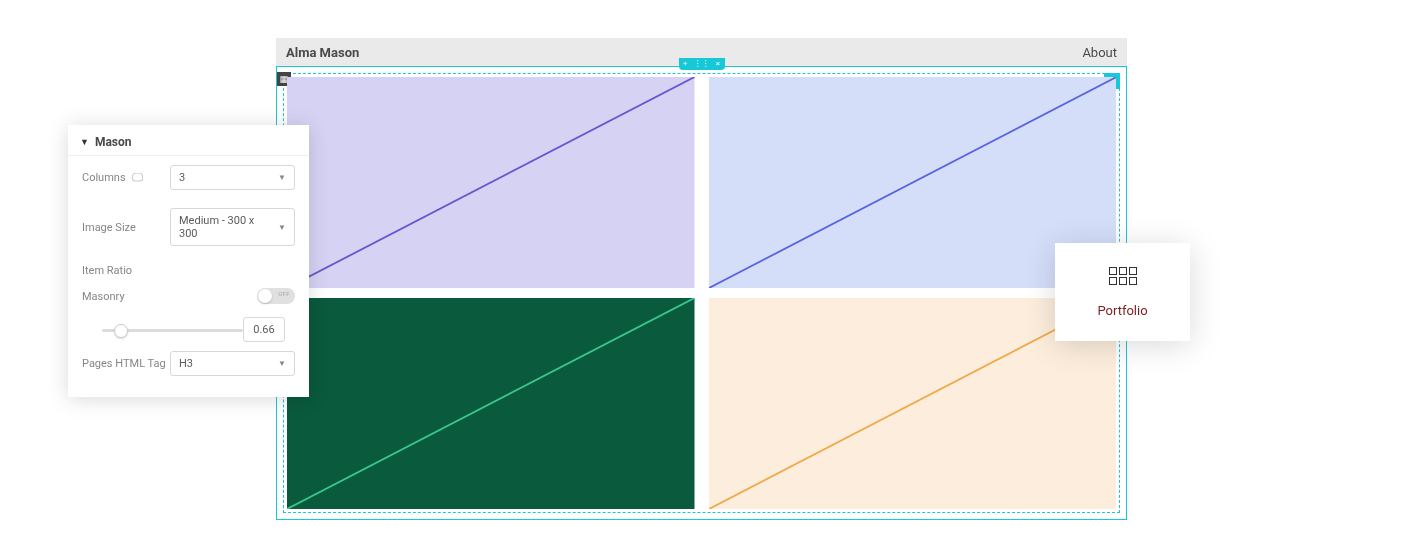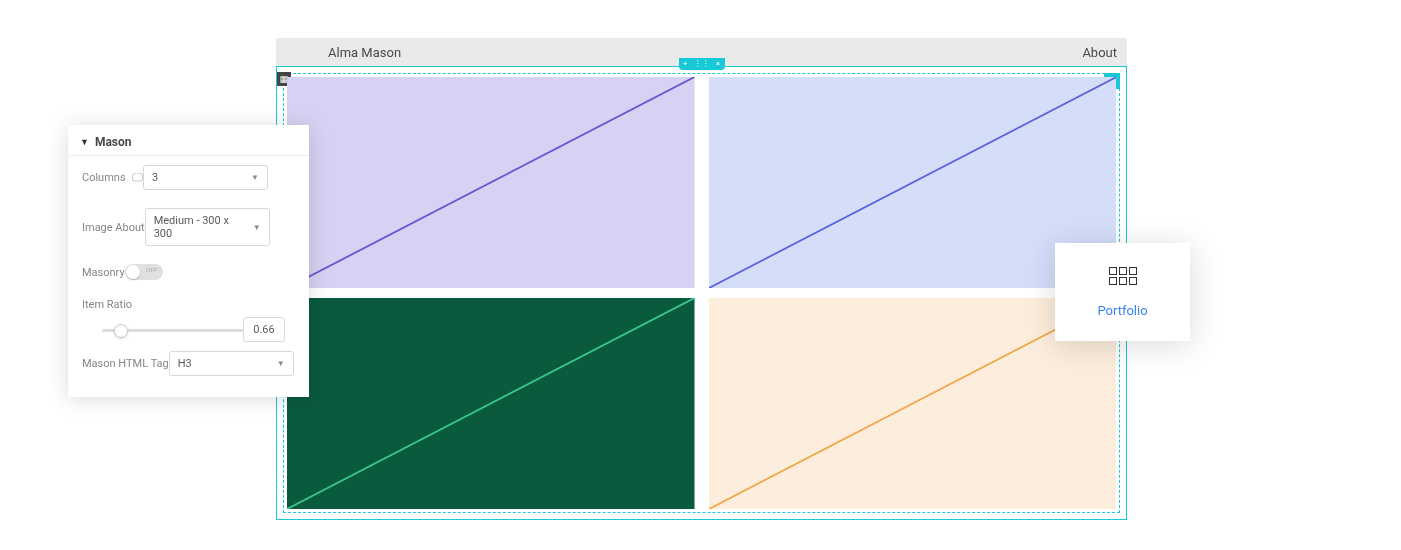--- a/index.html
+++ b/index.html
@@ -23,21 +23,21 @@
   .topbar {
     height: 28px;
     background: #eaeaea;
     display: flex;
     justify-content: space-between;
     align-items: center;
     padding: 0 10px;
     font-size: 13px;
     color: #4a4a4a;
   }
-  .topbar .brand { font-weight: 400; margin-left: 42px; }
+  .topbar .brand { font-weight: 700; }
   .topbar .nav  { font-weight: 400; margin-left: 47px; }
 
   .section-wrap {
     position: relative;
     border: 1px solid #17c8d6;
     height: calc(100% - 28px);
     padding: 6px;
   }
   .section-tab {
     position: absolute;
@@ -105,21 +105,21 @@
     display:flex;align-items:center;
     gap:6px;
     padding:10px 12px 6px 12px;
     border-bottom:1px solid #eee;
     font-weight:700;
     color:#484848;
     font-size:12px;
   }
   .panel-header .caret{font-size:9px;color:#333;}
   .row{
-    display:flex;align-items:center;
+    display:flex;align-items:center;justify-content:space-between;
     padding:9px 14px;
   }
   .row .label{color:#868686;font-size:11px;}
   .dev-icon{font-size:11px;color:#9a9a9a;margin-left:4px;}
   .select,.textbox{
     border:1px solid #d8d8d8;
     border-radius:3px;
     background:#fff;
     font-size:11px;
     color:#5a5a5a;
@@ -161,21 +161,21 @@
 
   
   .widget-card{
     position:absolute;
     left:1055px; top:243px;
     width:135px; height:98px;
     background:#fff;
     box-shadow:0 4px 30px rgba(0,0,0,0.15);
     display:flex;flex-direction:column;align-items:center;justify-content:center;
     gap:18px;
-    font-size:13px;color:#3b82f6;
+    font-size:13px;color:#7f1d1d;
   }
   .grid-icon{
     display:grid;
     grid-template-columns:repeat(3,8px);
     grid-template-rows:repeat(2,8px);
     gap:2px;
   }
   .grid-icon div{border:1.3px solid #333;}
 </style>
 </head>
@@ -239,51 +239,51 @@
       <span class="dev-icon">🖵</span>
     </span>
     <div class="select small">
       <span>3</span>
       <span class="chev">▼</span>
     </div>
   </div>
 
 
   <div class="row">
-    <span class="label">Image About</span>
+    <span class="label">Image Size</span>
     <div class="select med">
       <span>Medium - 300 x 300</span>
       <span class="chev">▼</span>
     </div>
+  </div>
+
+  <div class="row" style="padding-bottom:2px;">
+    <span class="label">Item Ratio</span>
   </div>
 
   <div class="row">
     <span class="label">Masonry</span>
     <div class="toggle off">
       <span class="txt">OFF</span>
       <div class="knob"></div>
     </div>
   </div>
-
-  <div class="row" style="padding-bottom:2px;">
-    <span class="label">Item Ratio</span>
-  </div>
   <div class="row slider-row">
     <div class="slider">
       <div class="track"></div>
       <div class="thumb"></div>
     </div>
     <div class="textbox tiny">
       <span>0.66</span>
     </div>
   </div>
 
 
   <div class="row">
-    <span class="label">Mason HTML Tag</span>
+    <span class="label">Pages HTML Tag</span>
     <div class="select med">
       <span>H3</span>
       <span class="chev">▼</span>
     </div>
   </div>
 </div>
 
 <div class="widget-card">
   <div class="grid-icon">
     <div></div>

